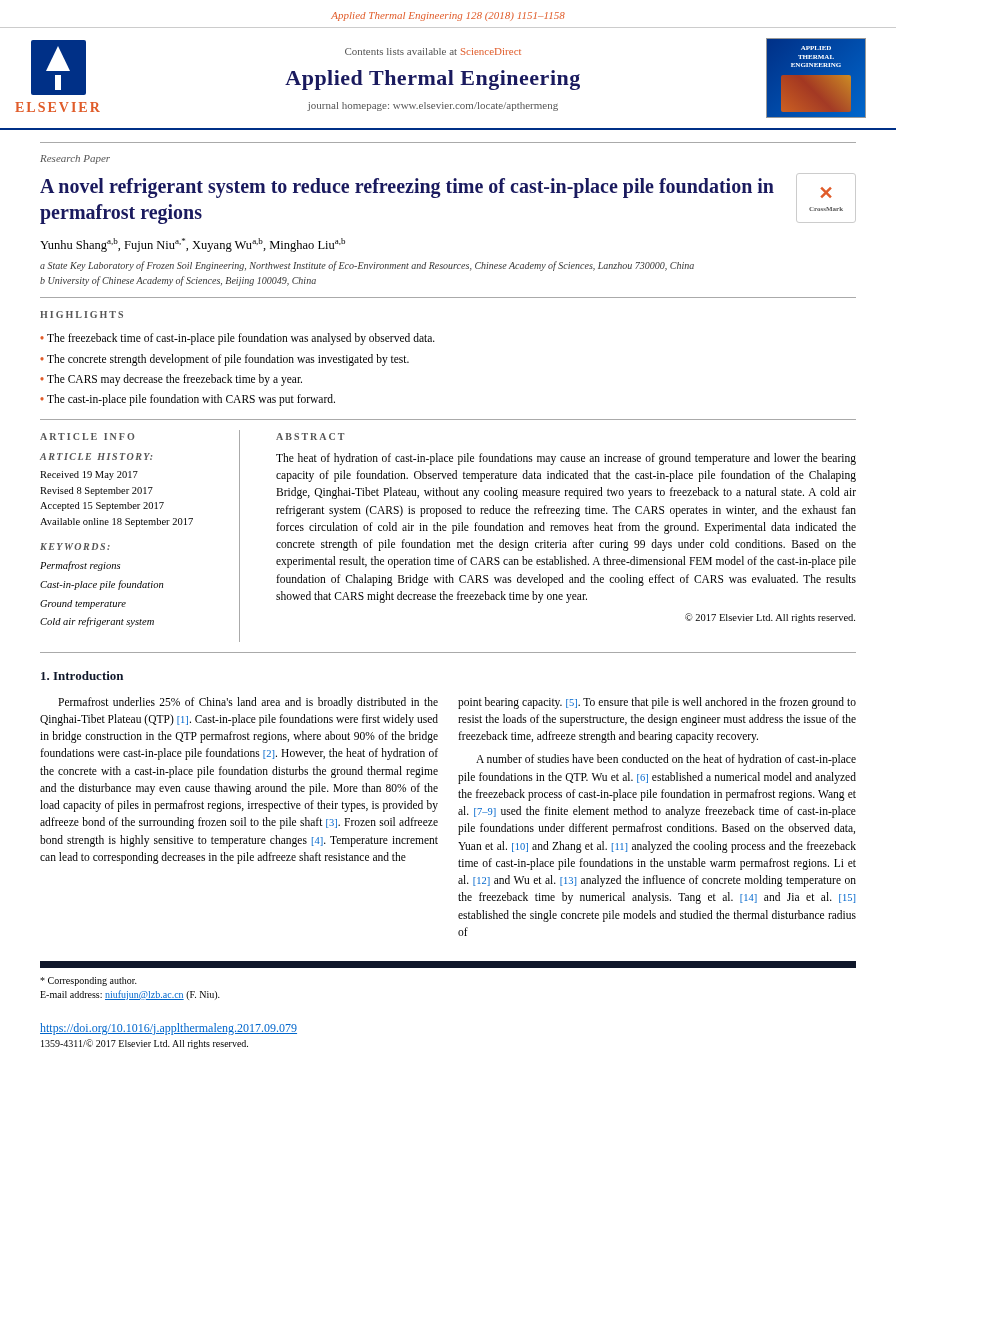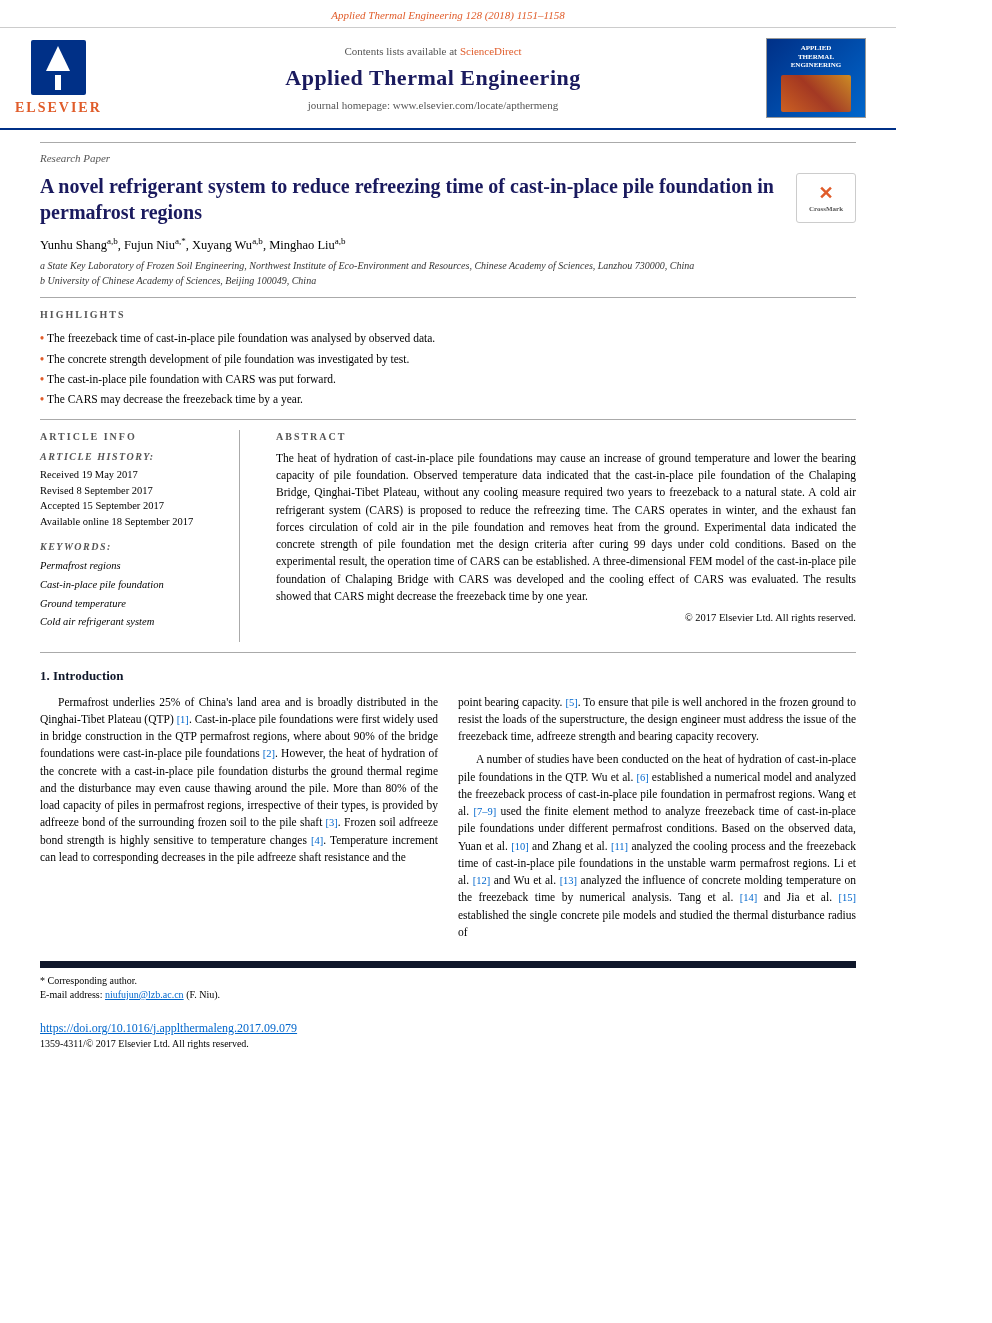--- a/index.html
+++ b/index.html
@@ -375,22 +375,22 @@
 
     <div class="affiliations">a State Key Laboratory of Frozen Soil Engineering, Northwest Institute of Eco-Environment and Resources, Chinese Academy of Sciences, Lanzhou 730000, China</div>
     <div class="affiliations">b University of Chinese Academy of Sciences, Beijing 100049, China</div>
 
     <hr class="divider">
 
     <div class="section-header">HIGHLIGHTS</div>
     <ul class="highlights-list">
       <li>The freezeback time of cast-in-place pile foundation was analysed by observed data.</li>
       <li>The concrete strength development of pile foundation was investigated by test.</li>
+      <li>The CARS may decrease the freezeback time by a year.</li>
       <li>The cast-in-place pile foundation with CARS was put forward.</li>
-      <li>The CARS may decrease the freezeback time by a year.</li>
     </ul>
 
     <hr class="divider">
 
     <div class="two-col">
       <div class="col-left">
         <div class="article-info-section">
           <div class="section-header">ARTICLE INFO</div>
           <div class="article-info-label">Article history:</div>
           <div class="article-info-text">Received 19 May 2017</div>

